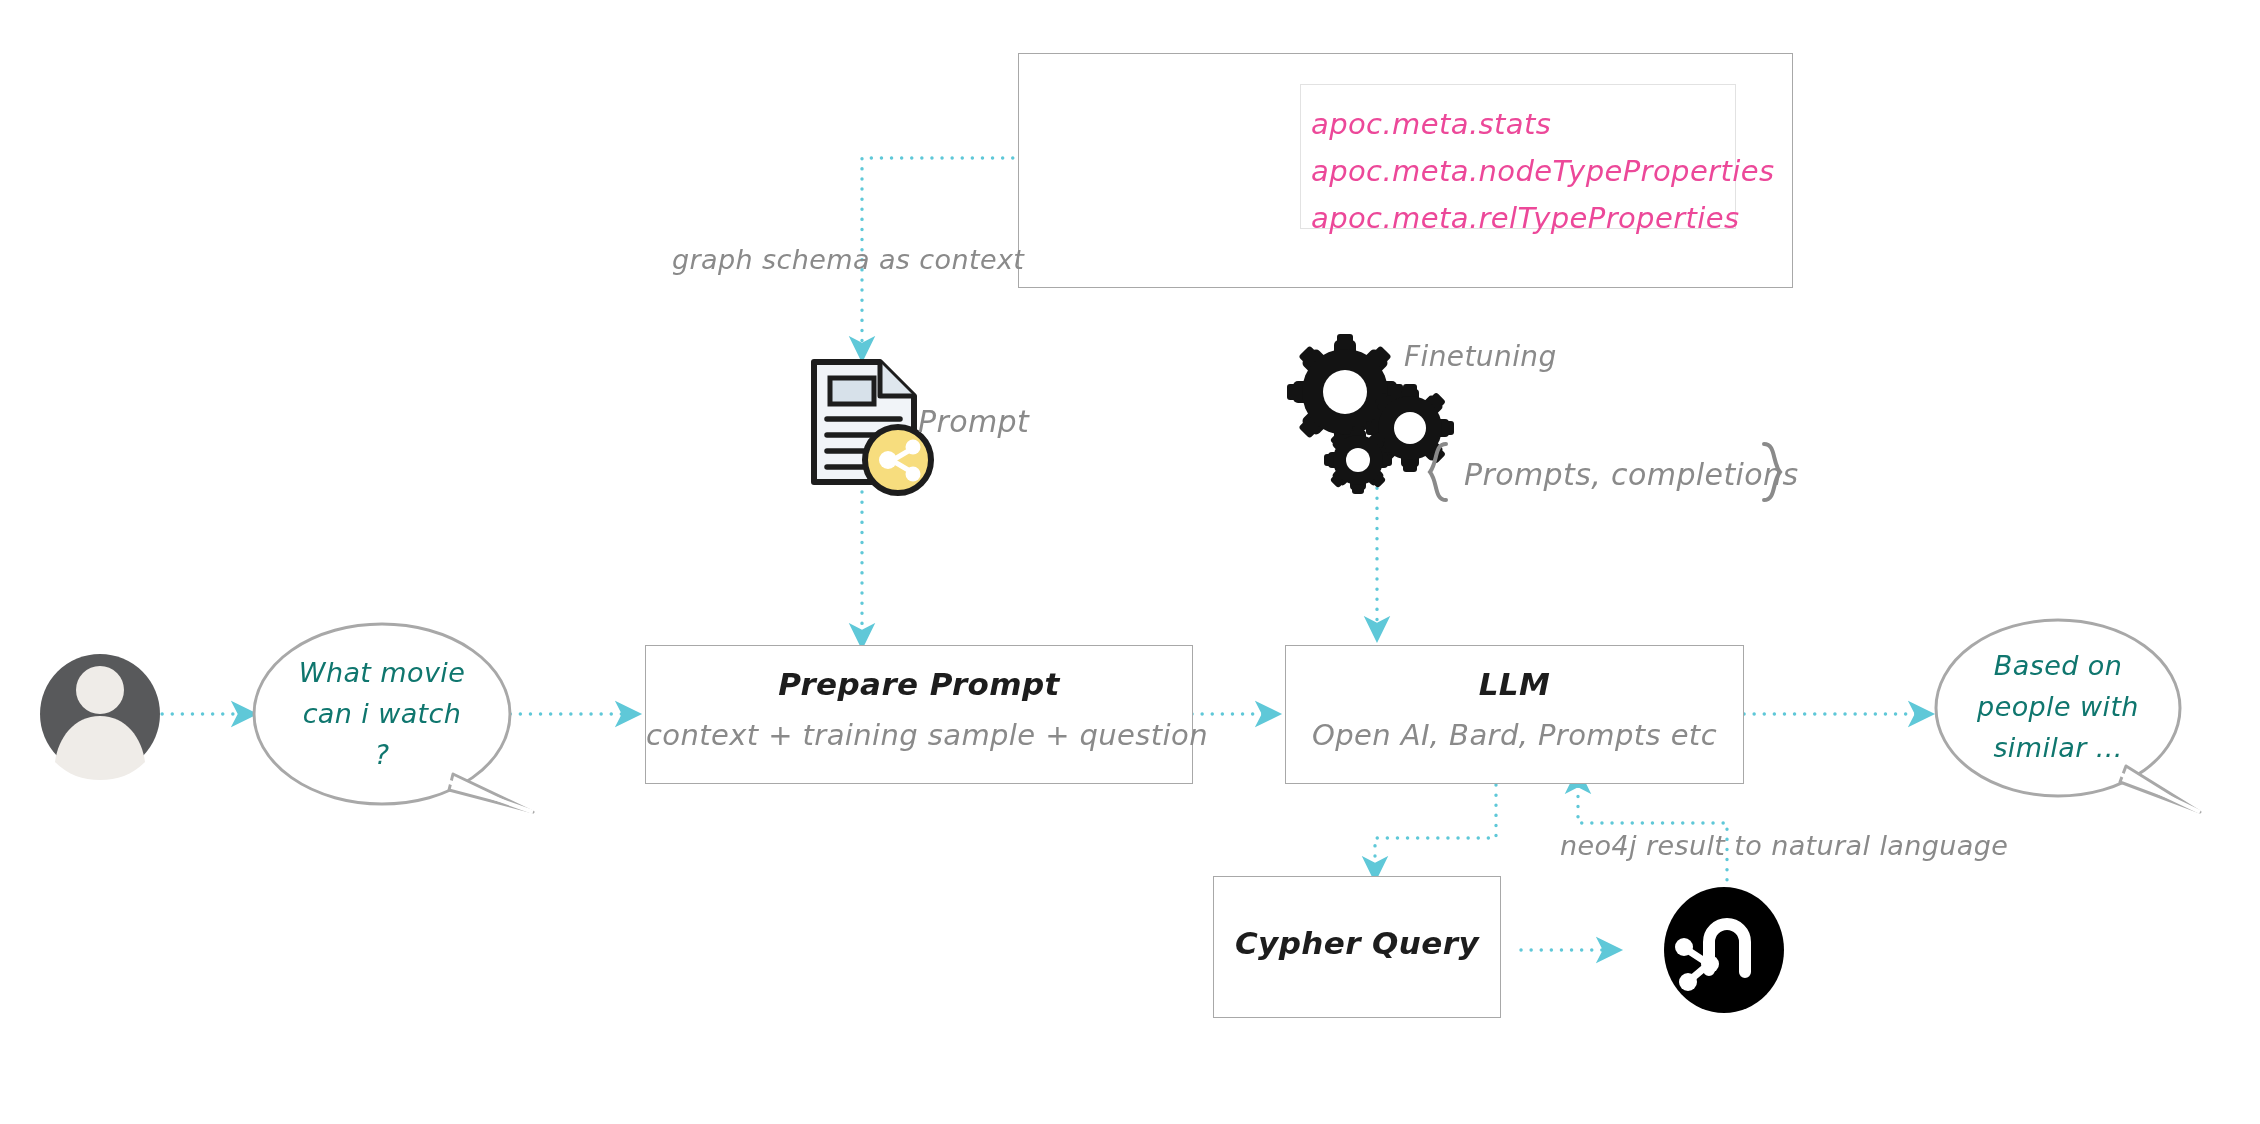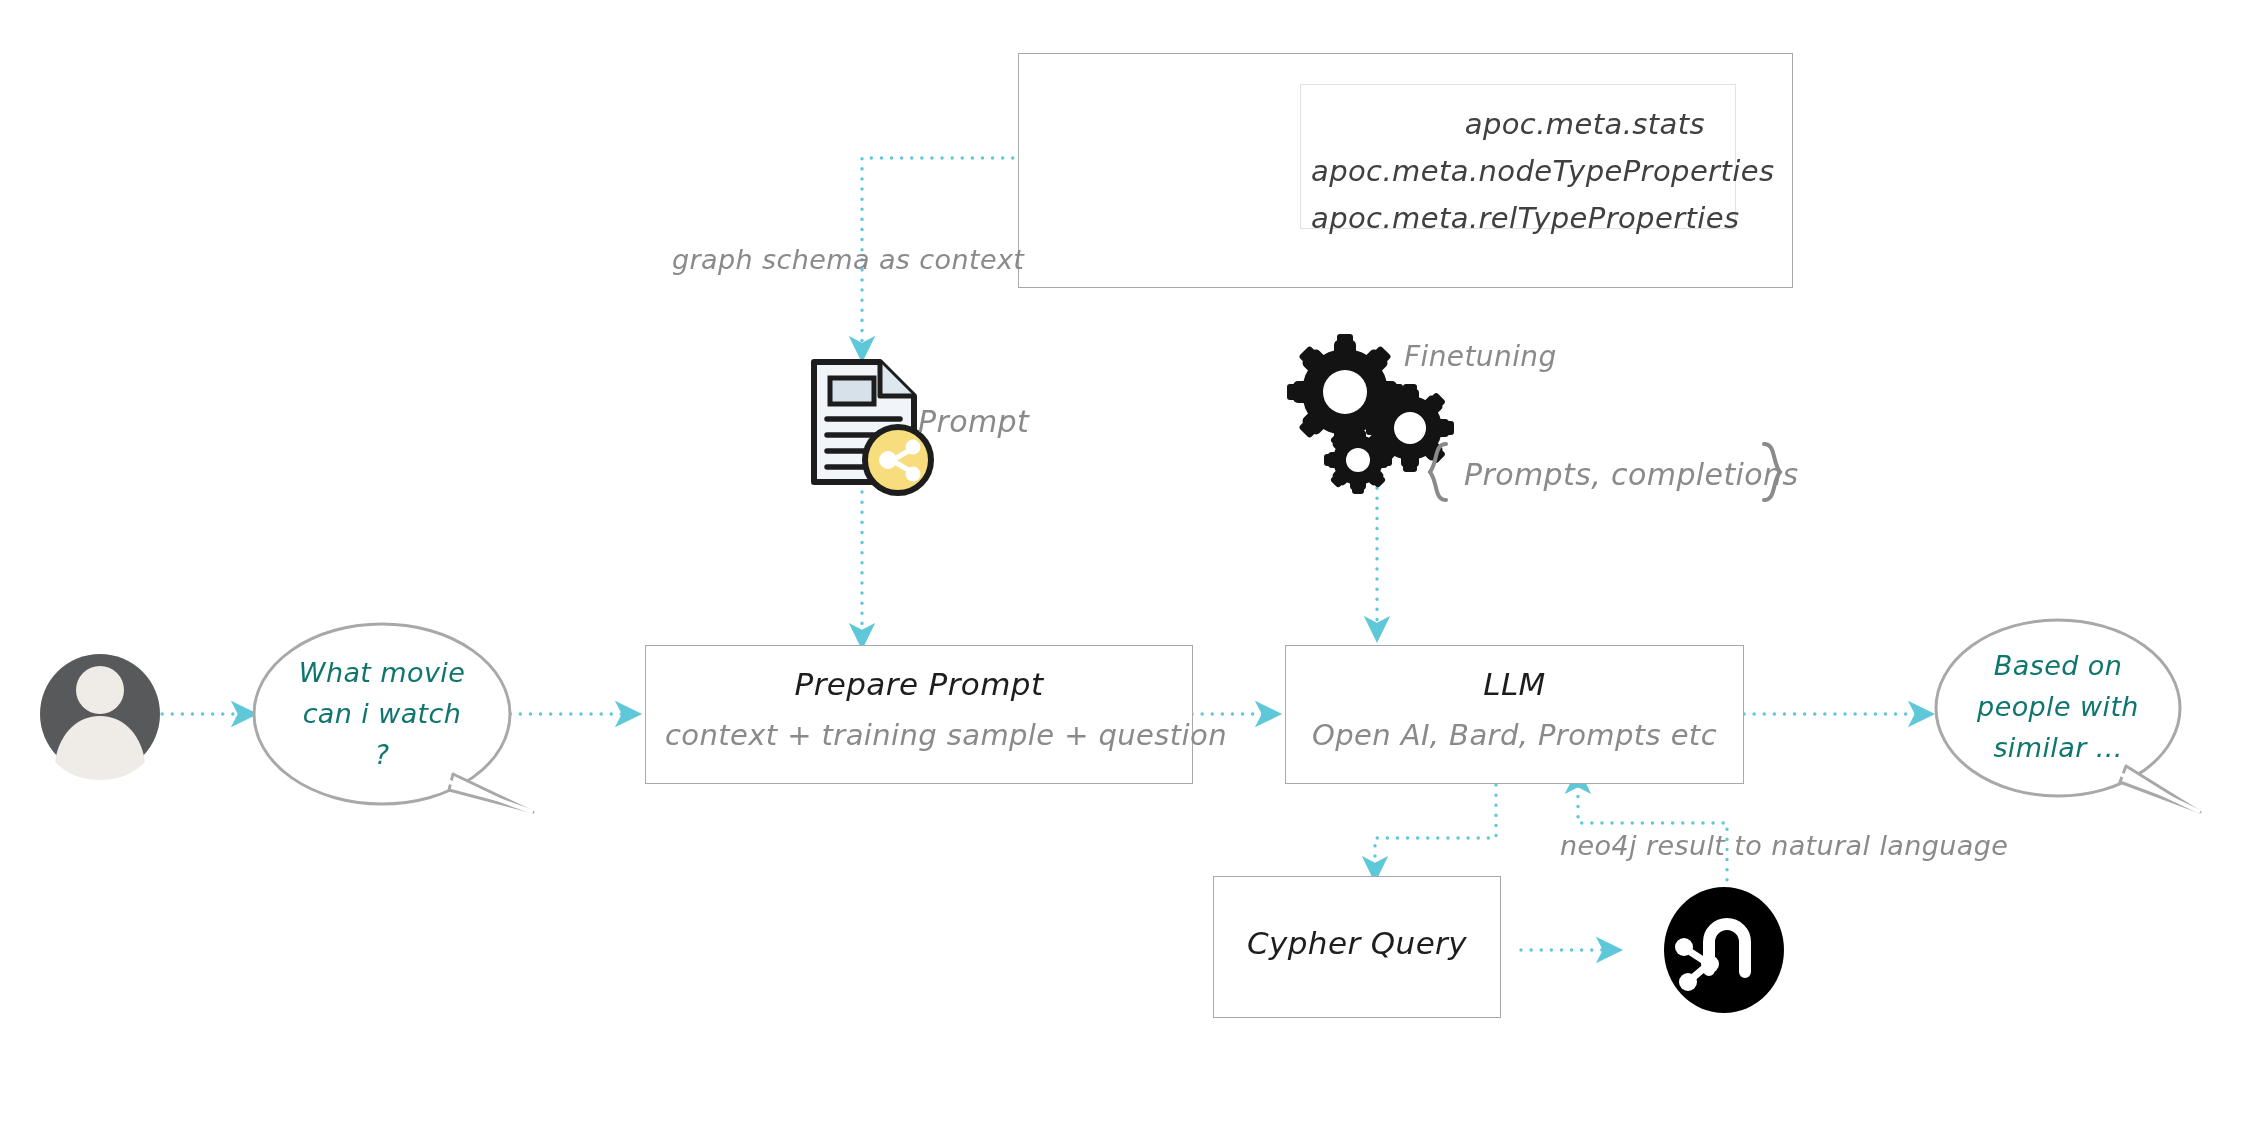--- a/index.html
+++ b/index.html
@@ -35,32 +35,31 @@
   .hand {
     font-family: "DejaVu Sans", sans-serif;
     font-style: italic;
     color: #8a8a8a;
     letter-spacing: 0.4px;
     white-space: nowrap;
   }
   .hand-dark {
     font-family: "DejaVu Sans", sans-serif;
     font-style: italic;
-    font-weight: normal;
+    font-weight: bold;
     color: #1d1d1d;
     letter-spacing: 0.4px;
     white-space: nowrap;
     margin-top: 24px;
   }
 
   .apoc-line {
     font-size: 29px;
     line-height: 47px;
-    text-align: right;
-    color: #404040;
+    color: #ec4899;
   }
 
   .node-title {
     font-size: 31px;
     text-align: center;
   }
   .node-sub {
     font-size: 29px;
     text-align: center;
     color: #8a8a8a;
@@ -270,21 +269,21 @@
   <div class="abs hand edge-label" style="left:918px; top:404px; font-size:30px;">Prompt</div>
 
   <div class="abs hand edge-label" style="left:1404px; top:340px; font-size:28px;">Finetuning</div>
 
   <div class="abs hand edge-label" style="left:1464px; top:457px; font-size:30px;">Prompts, completions</div>
 
   <div class="abs box" style="left:645px; top:645px; width:548px; height:139px;">
     <div class="flowbox-label-wrap" style="top:20px;">
       <span class="hand-dark node-title">Prepare Prompt</span>
     </div>
-    <div class="flowbox-label-wrap" style="top:72px;margin-left:19px;">
+    <div class="flowbox-label-wrap" style="top:72px;">
       <span class="hand node-sub">context + training sample + question</span>
     </div>
   </div>
 
   <div class="abs box" style="left:1285px; top:645px; width:459px; height:139px;">
     <div class="flowbox-label-wrap" style="top:20px;">
       <span class="hand-dark node-title">LLM</span>
     </div>
     <div class="flowbox-label-wrap" style="top:72px;">
       <span class="hand node-sub">Open AI, Bard, Prompts etc</span>

